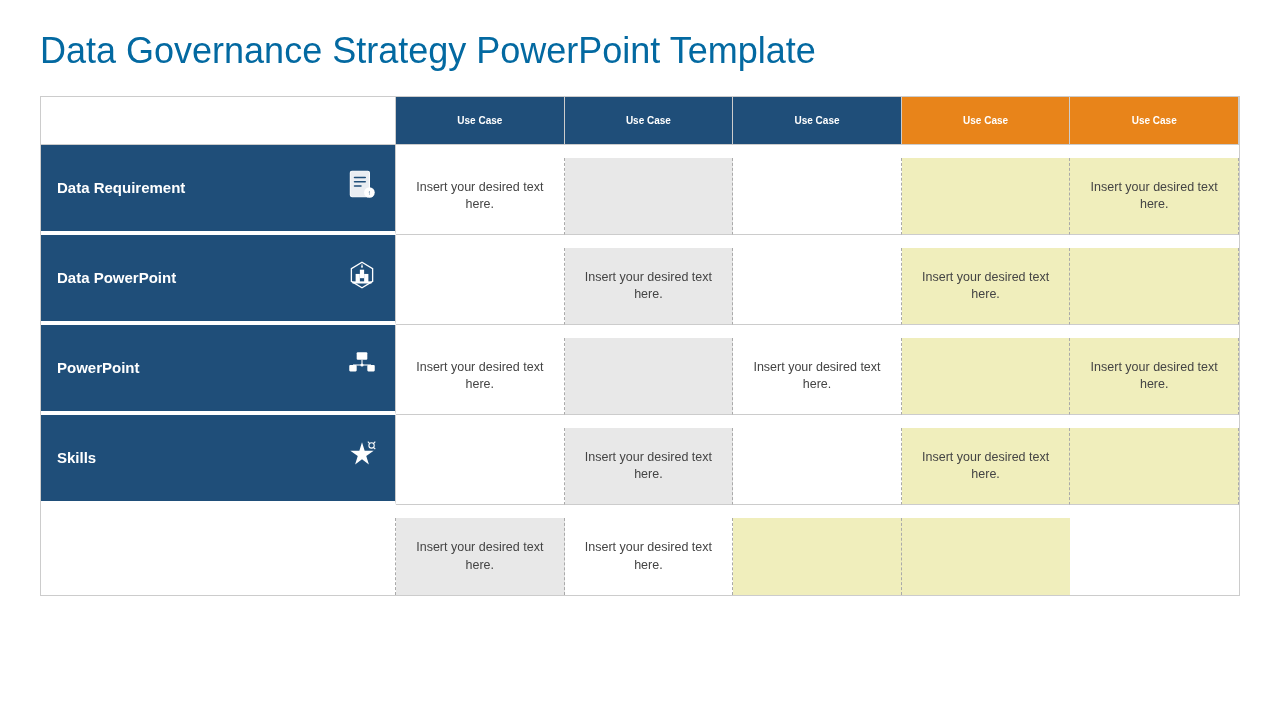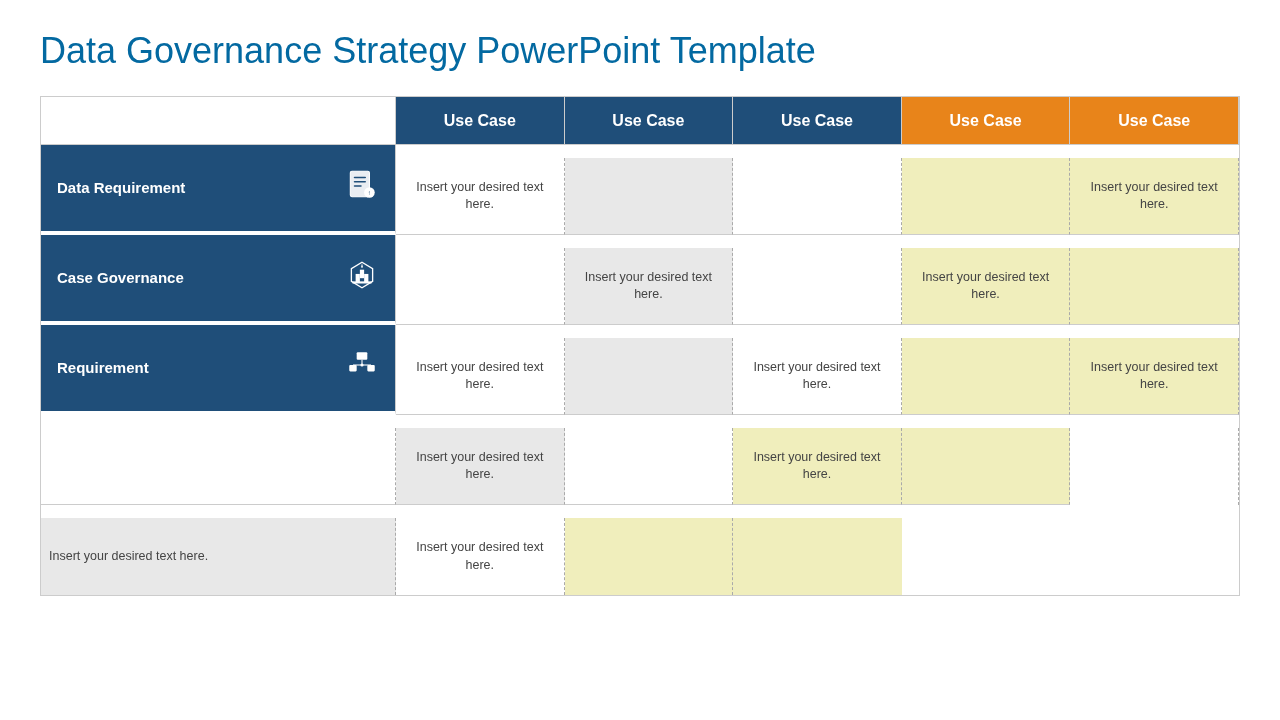--- a/index.html
+++ b/index.html
@@ -28,21 +28,21 @@
     .header-empty {
       background: #ffffff;
       border-right: 1px solid #cccccc;
       border-bottom: 1px solid #cccccc;
     }
     .header-cell {
       display: flex;
       align-items: center;
       justify-content: center;
       font-weight: 700;
-      font-size: 16px;
+      font-size: 10px;
       color: #ffffff;
       border-right: 1px solid #cccccc;
       border-bottom: 1px solid #cccccc;
     }
     .header-blue { background: #1f4e79; }
     .header-orange { background: #e8841a; }
 
     
     .row-label {
       display: flex;
@@ -143,21 +143,21 @@
       <span></span>
     </div>
   <div class="data-cell bg-yellow">
       <span></span>
     </div>
   <div class="data-cell bg-yellow">
       <span>Insert your desired text here.</span>
     </div>
 
   <div class="row-label">
-    <span class="row-label-text">Case Governance</span>
+    <span class="row-label-text">Data PowerPoint</span>
     <span class="row-icon">
       <svg class="icon-svg" viewBox="0 0 64 64" xmlns="http://www.w3.org/2000/svg">
         <polygon points="32,8 52,20 52,44 32,56 12,44 12,20" fill="none" stroke="white" stroke-width="2.5"></polygon>
         <rect x="20" y="30" width="8" height="16" fill="white"></rect>
         <rect x="36" y="30" width="8" height="16" fill="white"></rect>
         <rect x="28" y="22" width="8" height="16" fill="white"></rect>
         <rect x="14" y="44" width="36" height="4" fill="white"></rect>
         <polygon points="32,10 34,18 30,18" fill="white"></polygon>
       </svg>
     </span>
@@ -172,21 +172,21 @@
       <span></span>
     </div>
   <div class="data-cell bg-yellow">
       <span>Insert your desired text here.</span>
     </div>
   <div class="data-cell bg-yellow">
       <span></span>
     </div>
 
   <div class="row-label">
-    <span class="row-label-text">Requirement</span>
+    <span class="row-label-text">PowerPoint</span>
     <span class="row-icon">
       <svg class="icon-svg" viewBox="0 0 64 64" xmlns="http://www.w3.org/2000/svg">
         <rect x="22" y="8" width="20" height="14" rx="2" fill="white"></rect>
         <rect x="8" y="32" width="14" height="12" rx="2" fill="white"></rect>
         <rect x="42" y="32" width="14" height="12" rx="2" fill="white"></rect>
         <line x1="32" y1="22" x2="32" y2="32" stroke="white" stroke-width="2"></line>
         <line x1="32" y1="32" x2="15" y2="32" stroke="white" stroke-width="2"></line>
         <line x1="32" y1="32" x2="49" y2="32" stroke="white" stroke-width="2"></line>
         <circle cx="32" cy="32" r="3" fill="white"></circle>
       </svg>
@@ -201,20 +201,32 @@
   <div class="data-cell bg-white">
       <span>Insert your desired text here.</span>
     </div>
   <div class="data-cell bg-yellow">
       <span></span>
     </div>
   <div class="data-cell bg-yellow">
       <span>Insert your desired text here.</span>
     </div>
 
+  <div class="row-label">
+    <span class="row-label-text">Skills</span>
+    <span class="row-icon">
+      <svg class="icon-svg" viewBox="0 0 64 64" xmlns="http://www.w3.org/2000/svg">
+        <polygon points="32,8 37,24 54,24 40,34 45,50 32,40 19,50 24,34 10,24 27,24" fill="white"></polygon>
+        <circle cx="50" cy="14" r="5" fill="none" stroke="white" stroke-width="2"></circle>
+        <line x1="53" y1="11" x2="57" y2="7" stroke="white" stroke-width="2"></line>
+        <line x1="53" y1="17" x2="57" y2="21" stroke="white" stroke-width="2"></line>
+        <line x1="47" y1="11" x2="43" y2="7" stroke="white" stroke-width="2"></line>
+      </svg>
+    </span>
+  </div>
   <div class="data-cell bg-white">
       <span></span>
     </div>
   <div class="data-cell bg-light-gray">
       <span>Insert your desired text here.</span>
     </div>
   <div class="data-cell bg-white">
       <span></span>
     </div>
   <div class="data-cell bg-yellow">

